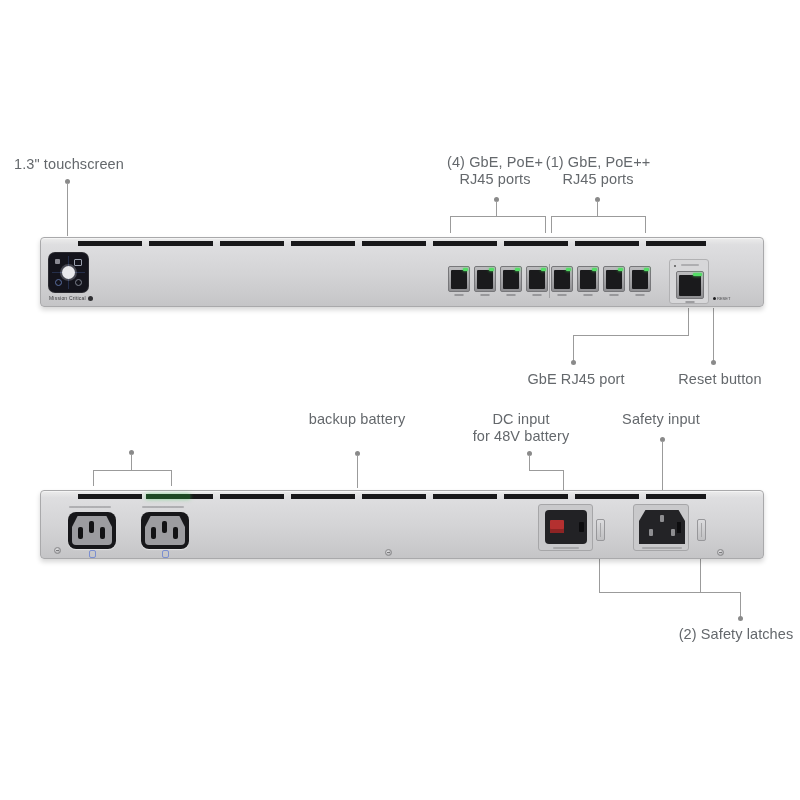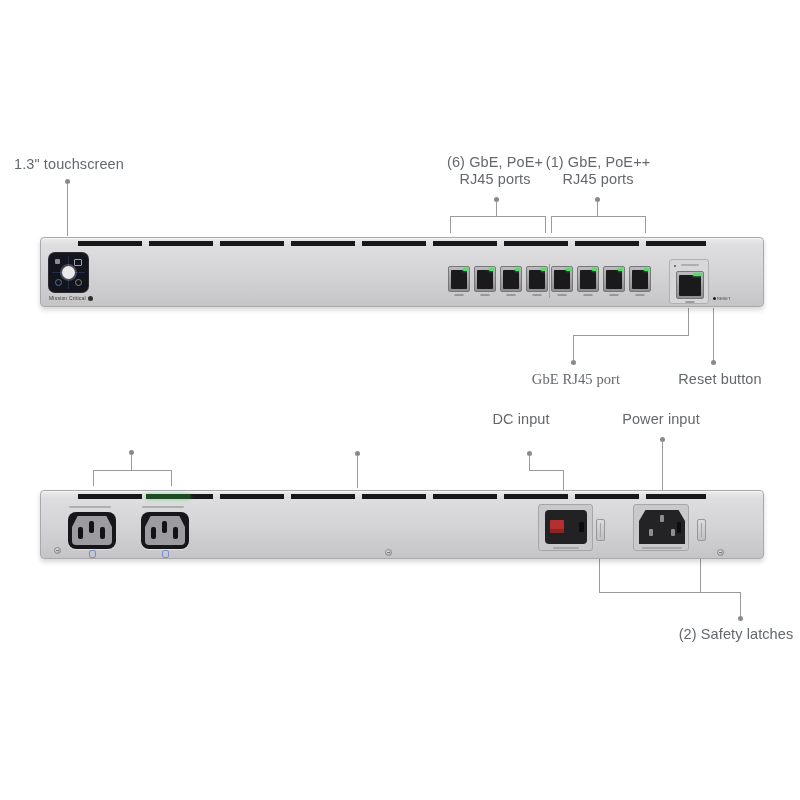--- a/index.html
+++ b/index.html
@@ -85,42 +85,44 @@
   .screw::before{content:"";position:absolute;left:1px;right:1px;top:2px;height:1px;background:#7a7a7c;}
 </style>
 </head>
 <body>
 
 <div id="canvas">
 
   <div class="lbl left" style="left:14px;top:156px;width:130px;">1.3" touchscreen</div>
 
   <div class="lbl" style="left:430px;top:154px;width:130px;">
-    <span style="display:block">(6) GbE, PoE+</span>
+    <span style="display:block">(4) GbE, PoE+</span>
     <span style="display:block">RJ45 ports</span>
   </div>
 
   <div class="lbl" style="left:533px;top:154px;width:130px;">
     <span style="display:block">(1) GbE, PoE++</span>
     <span style="display:block">RJ45 ports</span>
   </div>
 
-  <div class="lbl" style="left:506px;top:371px;width:140px;font-family:Liberation Serif, serif;">GbE RJ45 port</div>
+  <div class="lbl" style="left:506px;top:371px;width:140px;">GbE RJ45 port</div>
 
   <div class="lbl" style="left:650px;top:371px;width:140px;">Reset button</div>
 
 
   <div class="lbl" style="left:277px;top:411px;width:160px;">
+    <span style="display:block">backup battery</span>
   </div>
 
   <div class="lbl" style="left:441px;top:411px;width:160px;">
     <span style="display:block">DC input</span>
-  </div>
-
-  <div class="lbl" style="left:591px;top:411px;width:140px;">Power input</div>
+    <span style="display:block">for 48V battery</span>
+  </div>
+
+  <div class="lbl" style="left:591px;top:411px;width:140px;">Safety input</div>
 
   <div class="lbl" style="left:666px;top:626px;width:140px;">(2) Safety latches</div>
 
   <div class="cldot" style="left:65px;top:179px;"></div>
   <div class="cl v" style="left:67px;top:183px;height:53px;"></div>
 
   <div class="cldot" style="left:494px;top:197px;"></div>
   <div class="cl v" style="left:496px;top:201px;height:15px;"></div>
   <div class="cl h" style="left:450px;top:216px;width:96px;"></div>
   <div class="cl v" style="left:450px;top:216px;height:17px;"></div>

